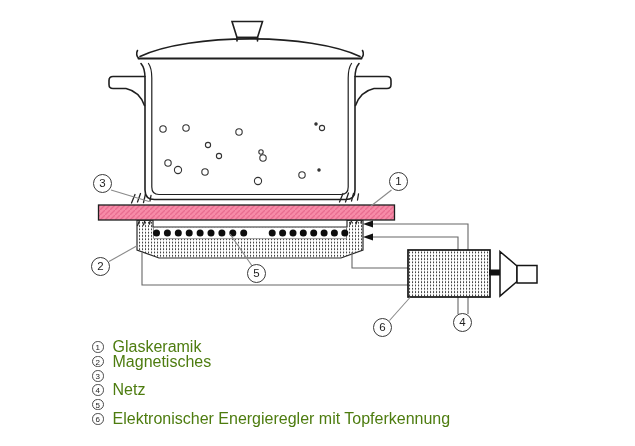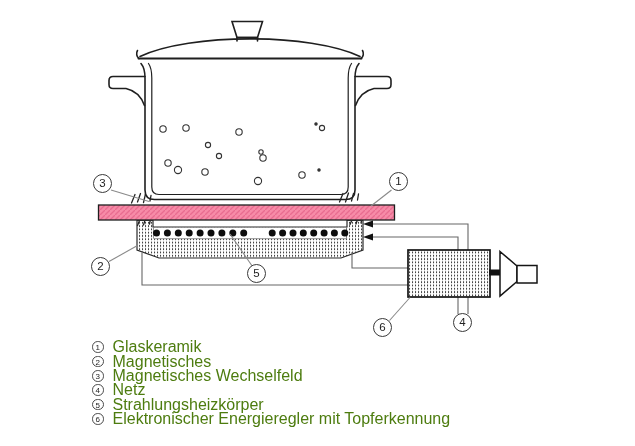--- a/index.html
+++ b/index.html
@@ -149,29 +149,27 @@
   <div class="legend-row">
     <span class="legend-num">1</span>
     <span class="legend-label">Glaskeramik</span>
   </div>
   <div class="legend-row">
     <span class="legend-num">2</span>
     <span class="legend-label">Magnetisches</span>
   </div>
   <div class="legend-row">
     <span class="legend-num">3</span>
-    <span class="legend-label">Magnetisches Wechselfeld</span>
   </div>
   <div class="legend-row">
     <span class="legend-num">4</span>
     <span class="legend-label">Netz</span>
   </div>
   <div class="legend-row">
     <span class="legend-num">5</span>
-    <span class="legend-label">Strahlungsheizkörper</span>
   </div>
   <div class="legend-row">
     <span class="legend-num">6</span>
     <span class="legend-label">Elektronischer Energieregler mit Topferkennung</span>
   </div>
 </div>
 
 </div>
 
 </body></html>

